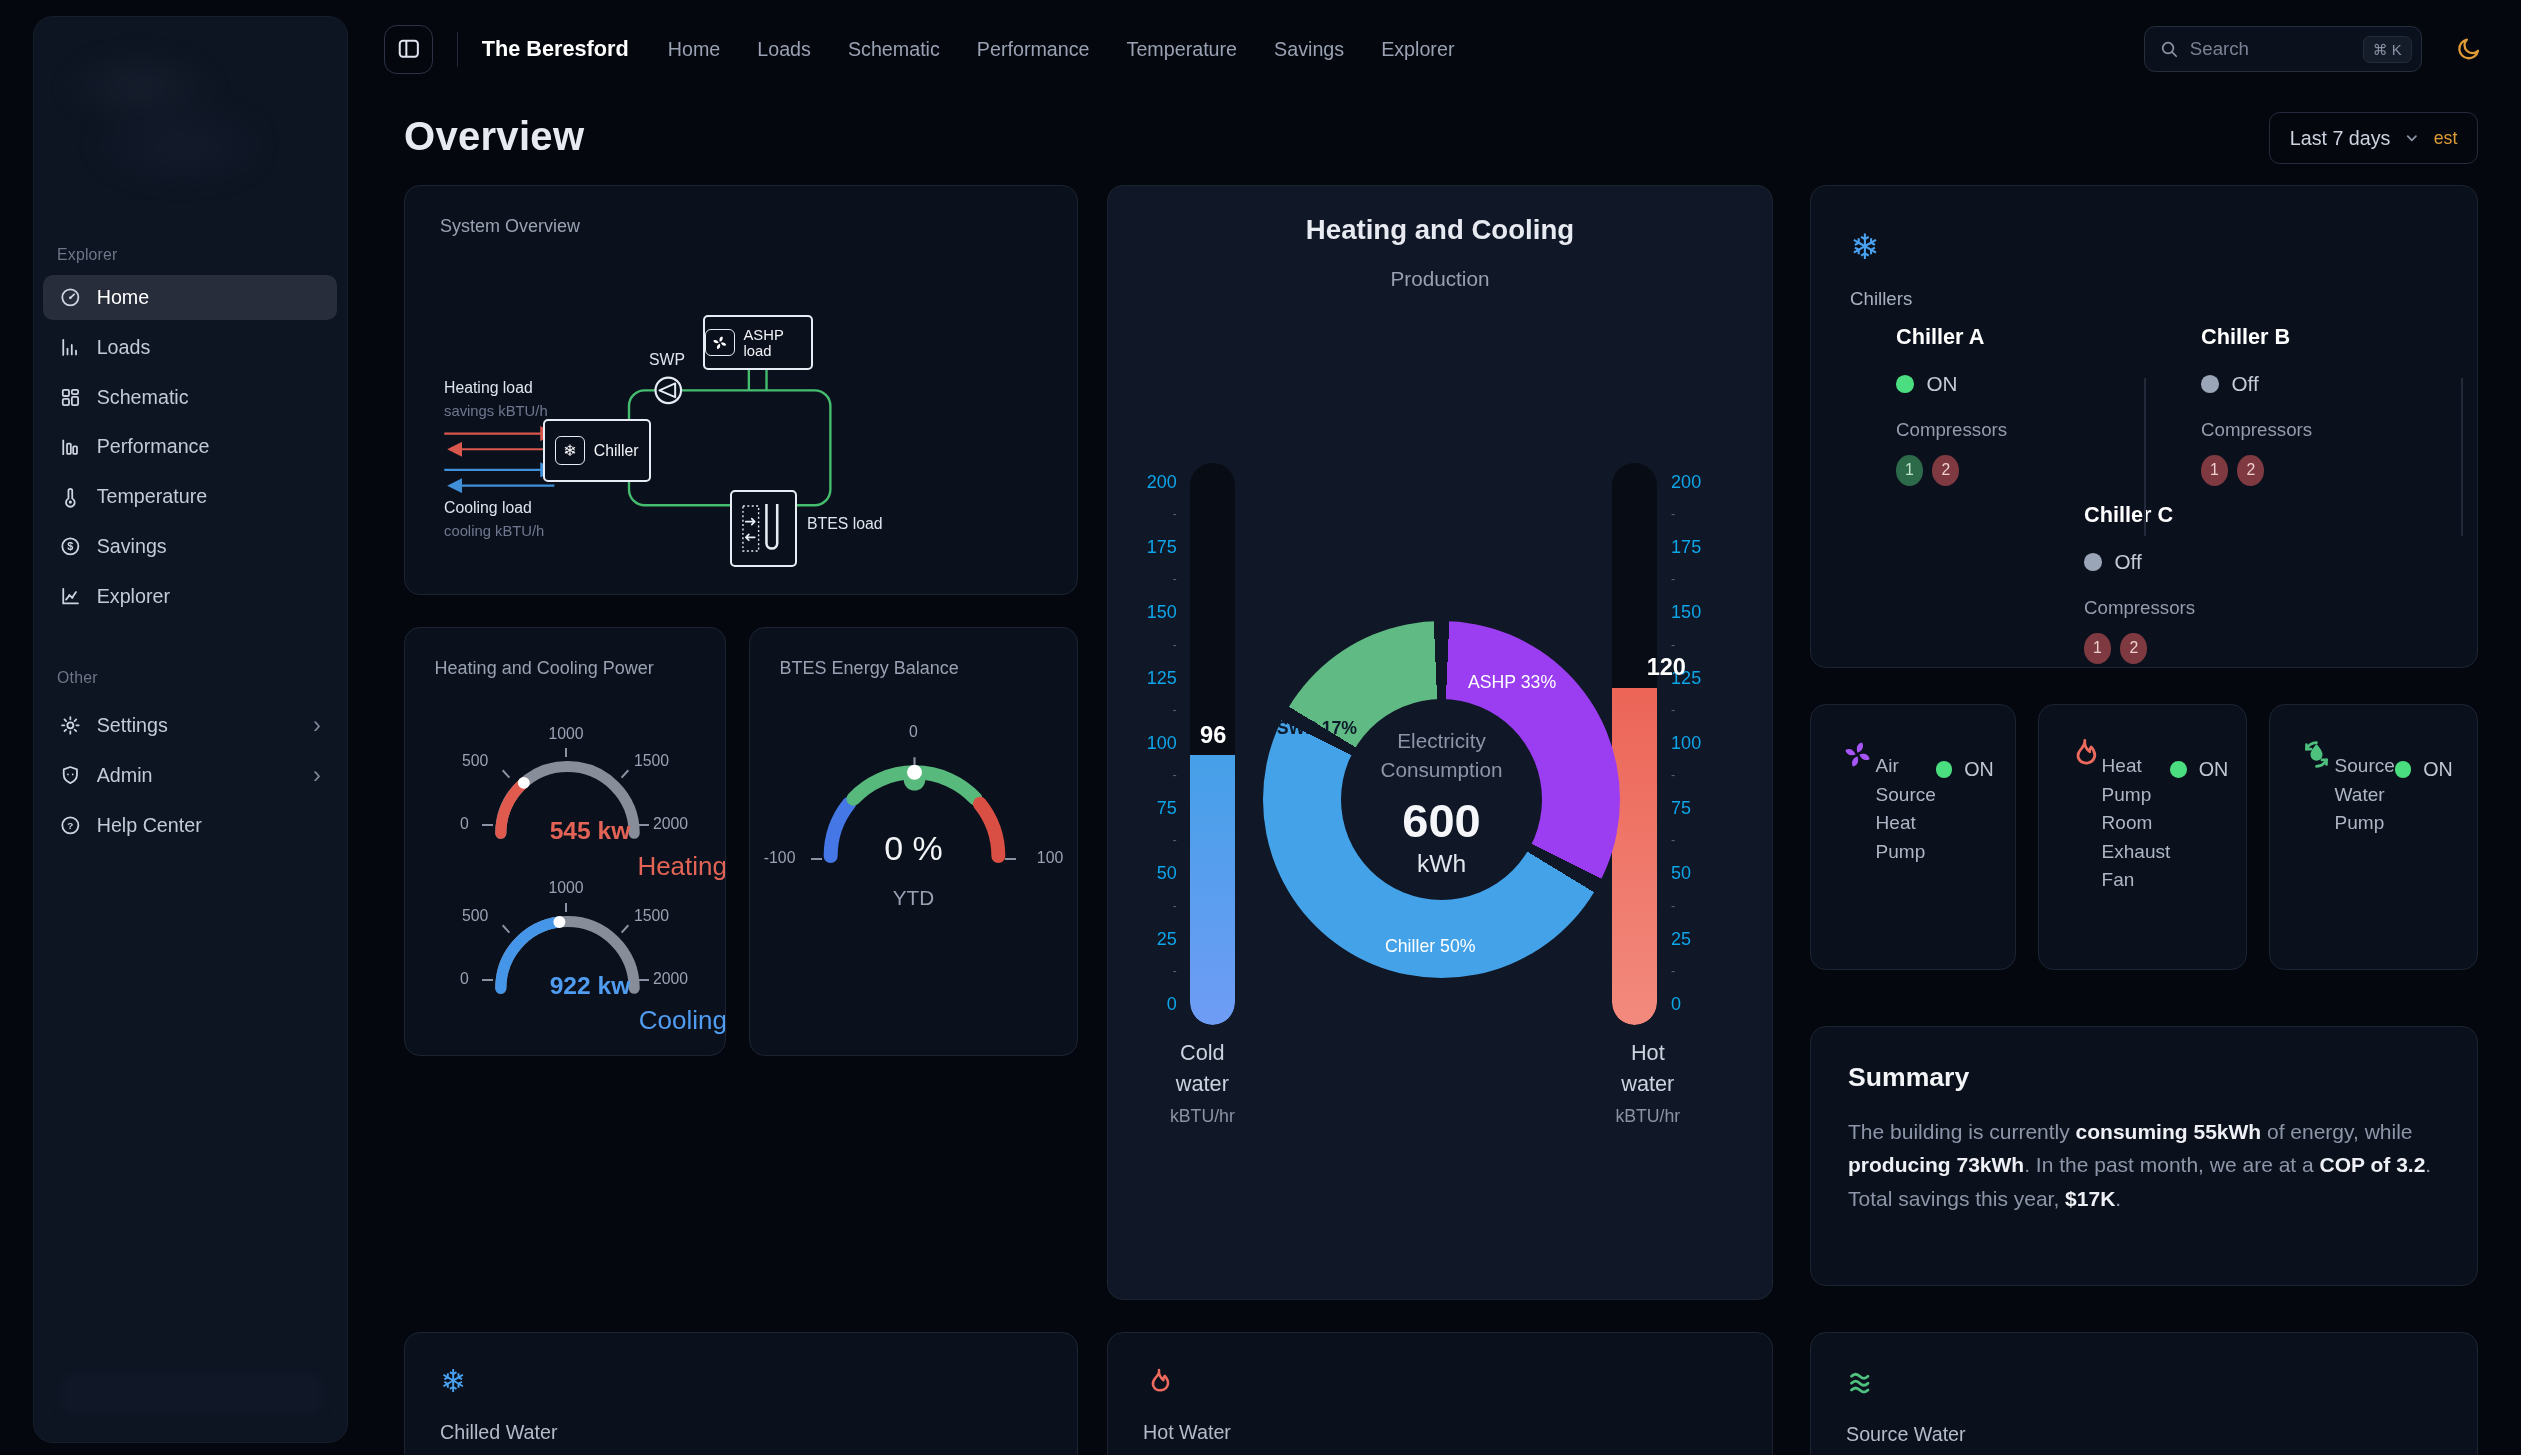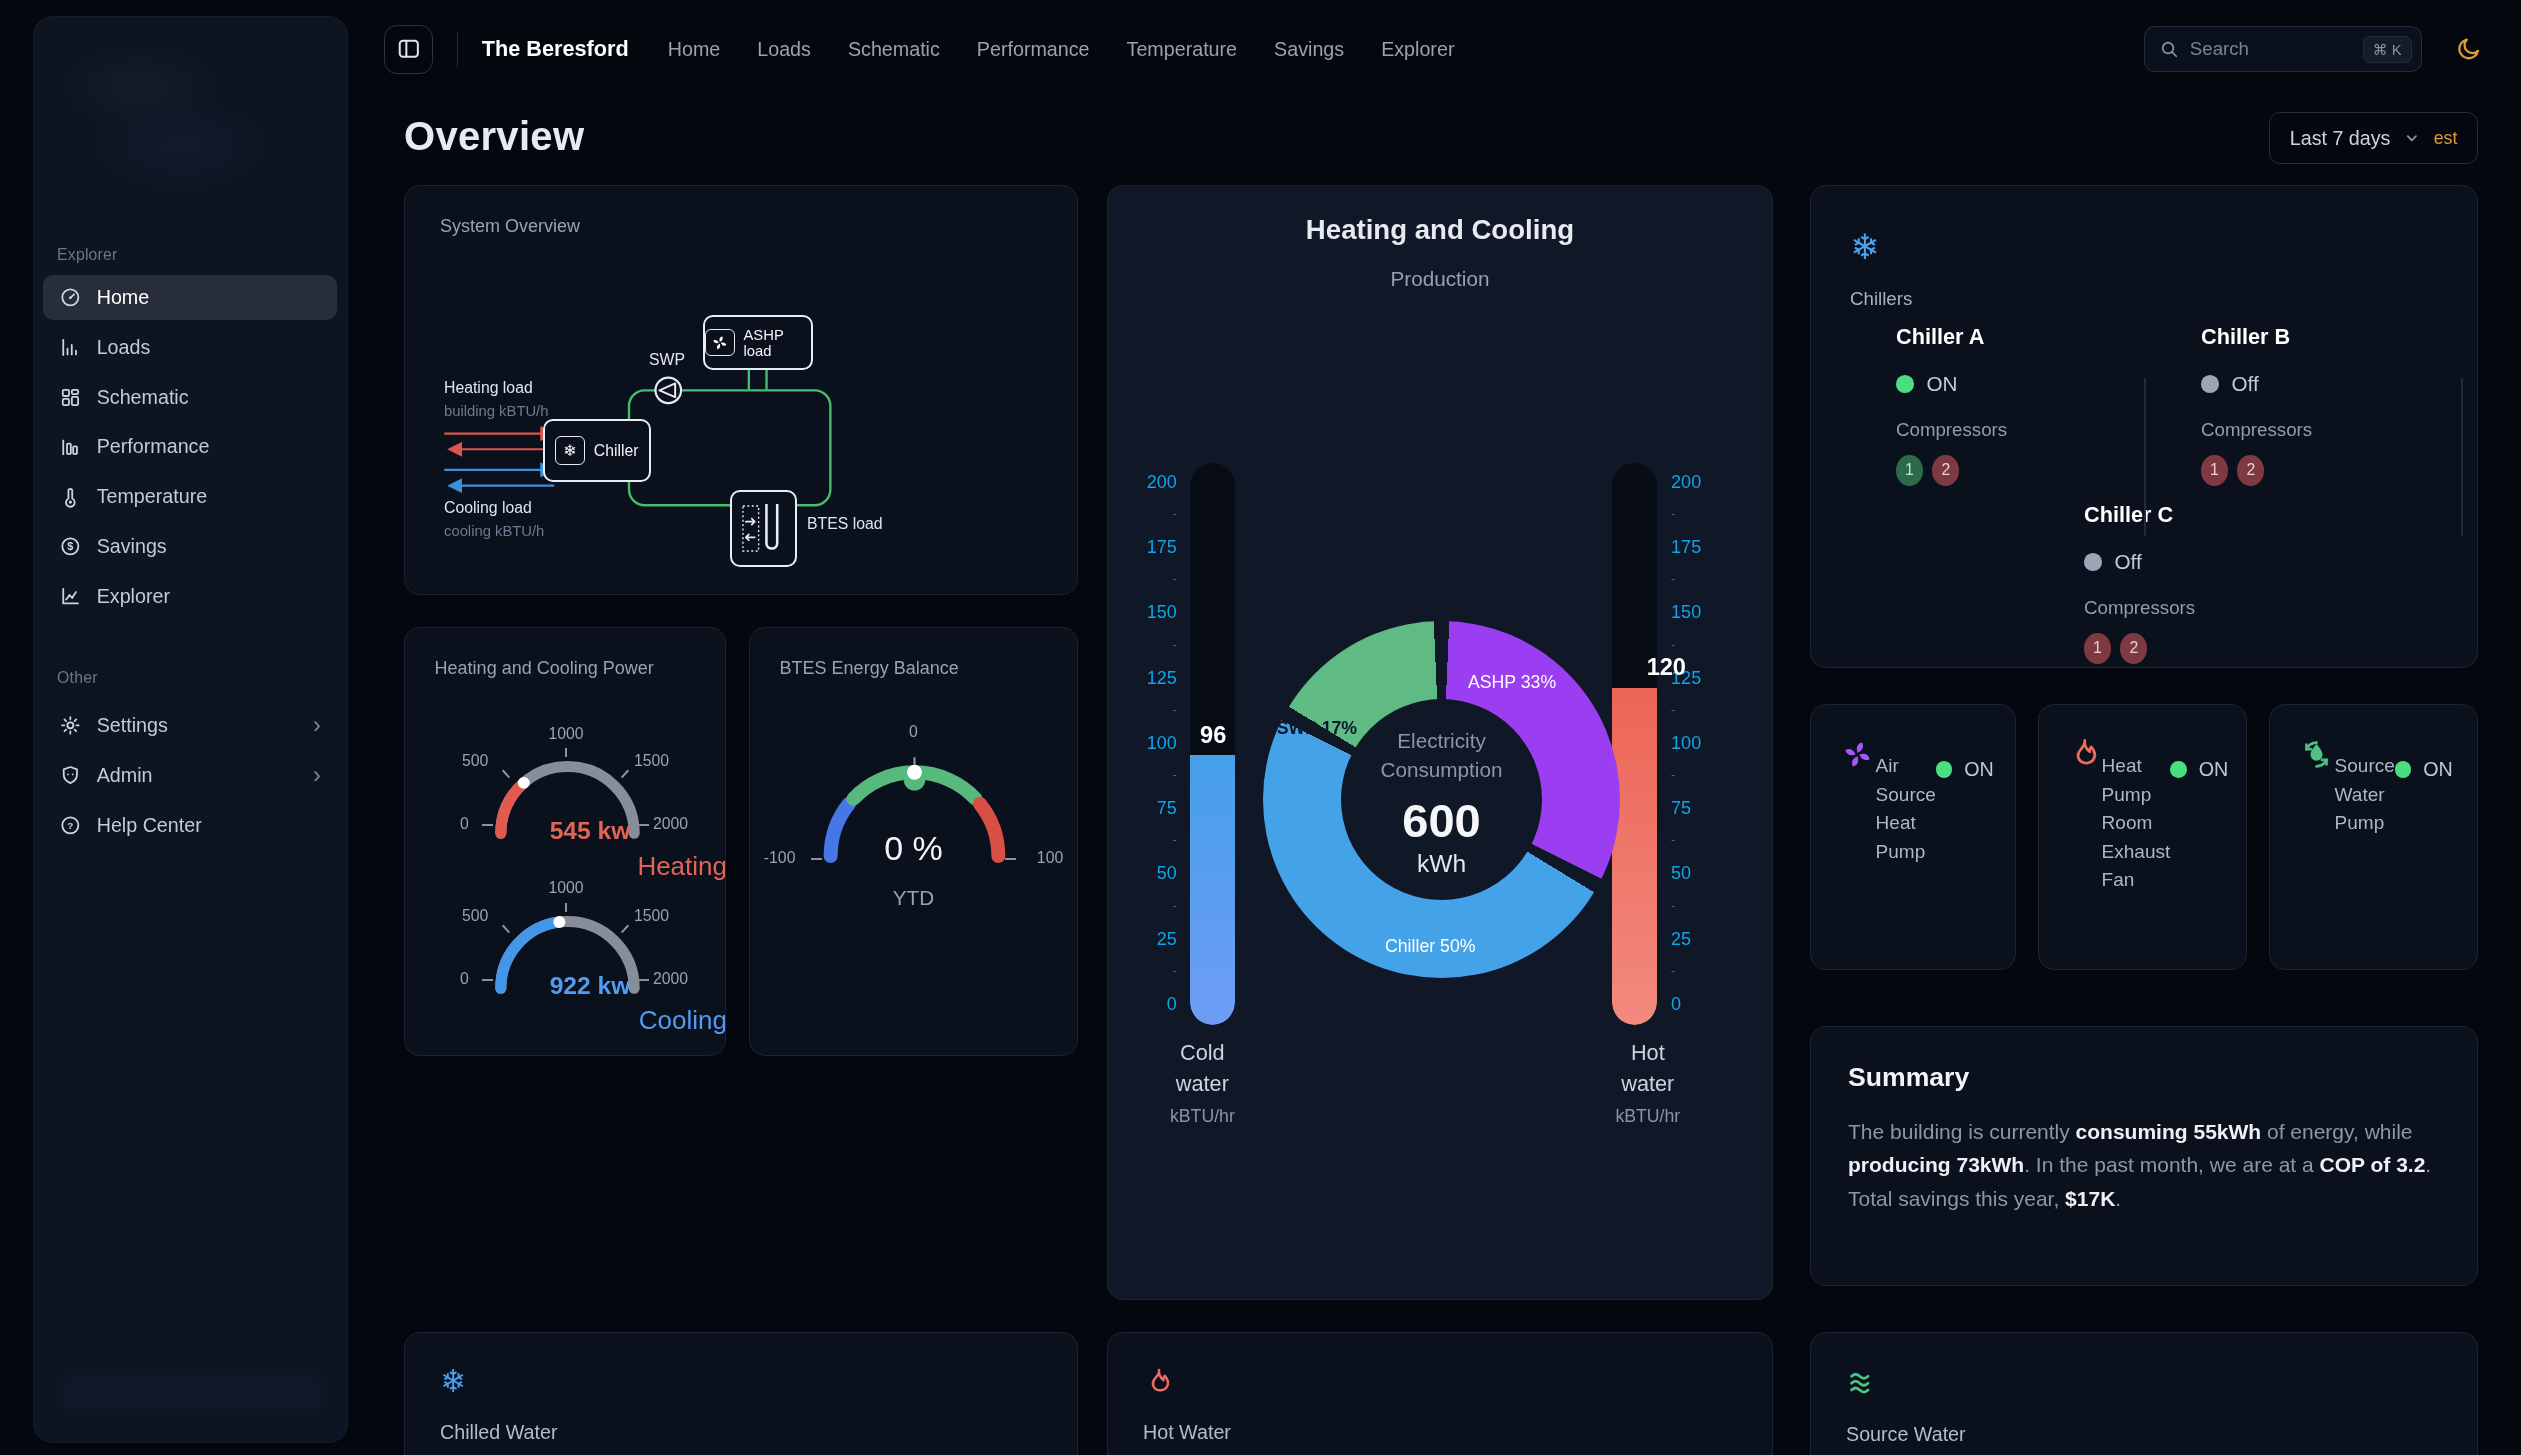--- a/index.html
+++ b/index.html
@@ -56,21 +56,21 @@
   .range-btn .rng{font-size:19.7px;color:#cdd3df;}
   .range-btn .chev{color:#8a92a4;}
   .range-btn .est{font-size:17.7px;color:var(--orange);}
 
   
   .c-sys{left:404px;top:185px;width:674px;height:410px;}
   .card-title{position:absolute;left:35px;top:29.6px;font-size:18px;color:#99a1b3;text-align:center;}
   .diagram{position:absolute;inset:0;}
   .dg-lbl{position:absolute;font-size:15.8px;color:#dfe4ee;}
   .dg-sub{position:absolute;font-size:14.8px;color:#6f7890;}
-  .dg-box{position:absolute;background:var(--card);border:2px solid #e8ecf4;border-radius:10px;display:flex;align-items:center;justify-content:center;gap:8.9px;}
+  .dg-box{position:absolute;background:var(--card);border:2px solid #e8ecf4;border-radius:5px;display:flex;align-items:center;justify-content:center;gap:8.9px;}
   .dg-chiller{left:138px;top:233px;width:108px;height:63px;}
   .dg-ashp{left:298px;top:129px;width:110px;height:55px;}
   .dg-btes{left:325px;top:304px;width:67px;height:77px;}
   .dg-minibox{border:1.8px solid #e8ecf4;border-radius:5.9px;display:flex;align-items:center;justify-content:center;color:#fff;}
   .dg-box .t{font-size:15.8px;color:#f2f4f8;}
 
   
   .c-power{left:404px;top:627px;width:322px;height:429px;}
   .c-btes{left:749px;top:627px;width:329px;height:429px;}
   .g-track{fill:none;stroke:#878d99;stroke-width:13;stroke-linecap:round;}
@@ -441,21 +441,21 @@
         <rect x="228" y="208" width="205" height="117" rx="16" fill="none" stroke="#45bd6f" stroke-width="2.4"></rect>
         <path d="M350 187v21M368 187v21" stroke="#45bd6f" stroke-width="2.4" fill="none"></path>
         <line x1="40" y1="252" x2="150" y2="252" stroke="#d9574c" stroke-width="2.2" marker-end="url(#ar)"></line>
         <line x1="152" y1="268" x2="46" y2="268" stroke="#d9574c" stroke-width="2.2" marker-end="url(#ar)"></line>
         <line x1="40" y1="289" x2="150" y2="289" stroke="#3f8fd9" stroke-width="2.2" marker-end="url(#ar)"></line>
         <line x1="152" y1="305" x2="46" y2="305" stroke="#3f8fd9" stroke-width="2.2" marker-end="url(#ar)"></line>
         <circle cx="268" cy="208" r="13" fill="#0b111c" stroke="#e8ecf4" stroke-width="2.2"></circle>
         <path d="M275 201v14l-16-7z" fill="none" stroke="#e8ecf4" stroke-width="2" stroke-linejoin="round"></path>
       </svg>
       <span class="dg-lbl" style="left:39px;top:193px">Heating load</span>
-      <span class="dg-sub" style="left:39px;top:217px">building kBTU/h</span>
+      <span class="dg-sub" style="left:39px;top:217px">savings kBTU/h</span>
       <span class="dg-lbl" style="left:39px;top:313px">Cooling load</span>
       <span class="dg-sub" style="left:39px;top:337px">cooling kBTU/h</span>
       <span class="dg-lbl" style="left:244px;top:165px">SWP</span>
 
       <div class="dg-box dg-chiller">
         <span class="dg-minibox" style="width:29.6px;height:29.6px;font-size:15.8px">❄</span>
         <span class="t">Chiller</span>
       </div>
       <div class="dg-box dg-ashp">
         <span class="dg-minibox" style="width:31.5px;height:27.6px">

